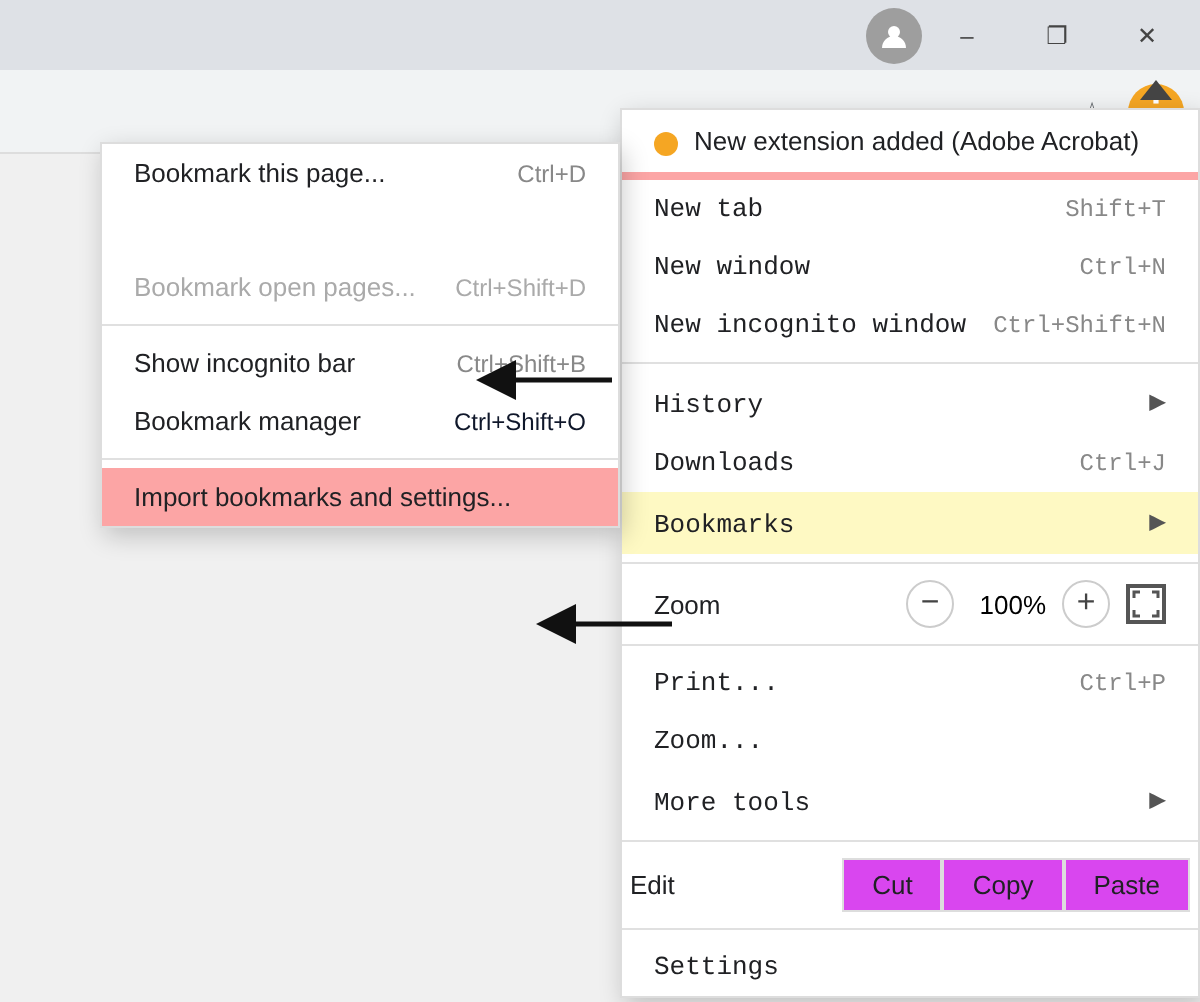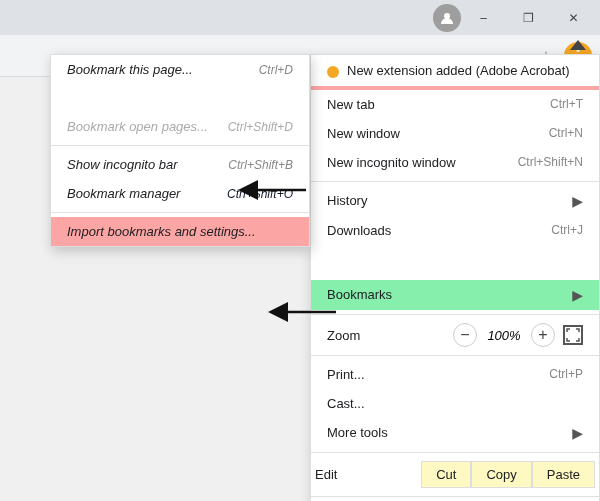--- a/index.html
+++ b/index.html
@@ -93,27 +93,28 @@
       width: 290px;
       background: #fff;
       border: 1px solid #ddd;
       box-shadow: 2px 4px 12px rgba(0,0,0,0.2);
       z-index: 100;
     }
 
     .menu-item {
       padding: 7px 16px;
       display: flex;
-      align-items: flex-start;
+      align-items: flex-end;
       justify-content: space-between;
       cursor: pointer;
       color: #202124;
       position: relative;
-    }
-    .menu-item.bookmarks-item { background: #86efac; margin-top: 35px; }
+      font-family: Liberation Mono, monospace;
+    }
+    .menu-item.bookmarks-item { background: #fef9c3; }
 
     .menu-item-left {
       display: flex;
       align-items: center;
       gap: 8px;
     }
     .menu-item-right {
       color: #888;
       font-size: 12px;
     }
@@ -170,23 +171,22 @@
       display: flex;
       align-items: center;
       justify-content: center;
       cursor: pointer;
       font-size: 16px;
       color: #444;
       background: white;
     }
     .zoom-value {
       min-width: 38px;
-      text-align: center;
+      text-align: right;
       font-size: 13px;
-      font-style: italic;
     }
     .zoom-fullscreen {
       width: 20px;
       height: 20px;
       border: 2px solid #555;
       display: flex;
       align-items: center;
       justify-content: center;
       cursor: pointer;
     }
@@ -198,37 +198,36 @@
       align-items: center;
       gap: 0;
     }
     .edit-label {
       flex: 1;
       color: #202124;
     }
     .edit-btn {
       padding: 5px 14px;
       border: 1px solid #ddd;
-      background: #fef9c3;
+      background: #d946ef;
       cursor: pointer;
       font-size: 13px;
       color: #202124;
     }
 
     
     .bookmarks-submenu {
       position: absolute;
-      top: 54px;
+      top: 71px;
       right: 290px;
       width: 260px;
       background: #fff;
       border: 1px solid #ddd;
       box-shadow: 2px 4px 12px rgba(0,0,0,0.2);
       z-index: 101;
-      font-style: italic;
     }
 
     .submenu-item {
       padding: 7px 16px;
       display: flex;
       align-items: center;
       justify-content: space-between;
       cursor: pointer;
       color: #202124;
     }
@@ -285,21 +284,21 @@
 
 <div class="main-menu">
 
   <div class="extension-notice">
     <div class="notice-dot"></div>
     <span class="notice-text">New extension added (Adobe Acrobat)</span>
   </div>
 
   <div class="menu-item">
     <span class="menu-item-left">New tab</span>
-    <span class="menu-item-right">Ctrl+T</span>
+    <span class="menu-item-right">Shift+T</span>
   </div>
 
   <div class="menu-item">
     <span class="menu-item-left">New window</span>
     <span class="menu-item-right">Ctrl+N</span>
   </div>
 
   <div class="menu-item">
     <span class="menu-item-left">New incognito window</span>
     <span class="menu-item-right">Ctrl+Shift+N</span>
@@ -342,21 +341,21 @@
   </div>
 
   <div class="menu-separator"></div>
 
   <div class="menu-item">
     <span class="menu-item-left">Print...</span>
     <span class="menu-item-right">Ctrl+P</span>
   </div>
 
   <div class="menu-item">
-    <span class="menu-item-left">Cast...</span>
+    <span class="menu-item-left">Zoom...</span>
   </div>
 
 
   <div class="menu-item">
     <span class="menu-item-left">More tools</span>
     <span class="menu-item-arrow">▶</span>
   </div>
 
   <div class="menu-separator"></div>
 

